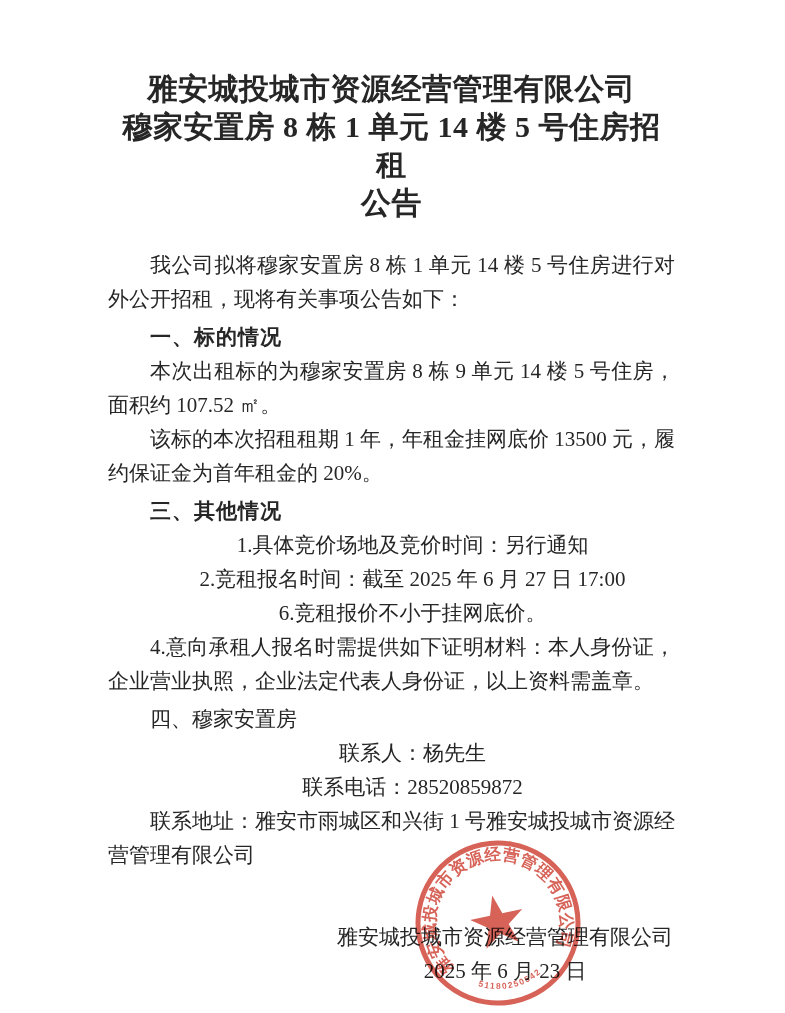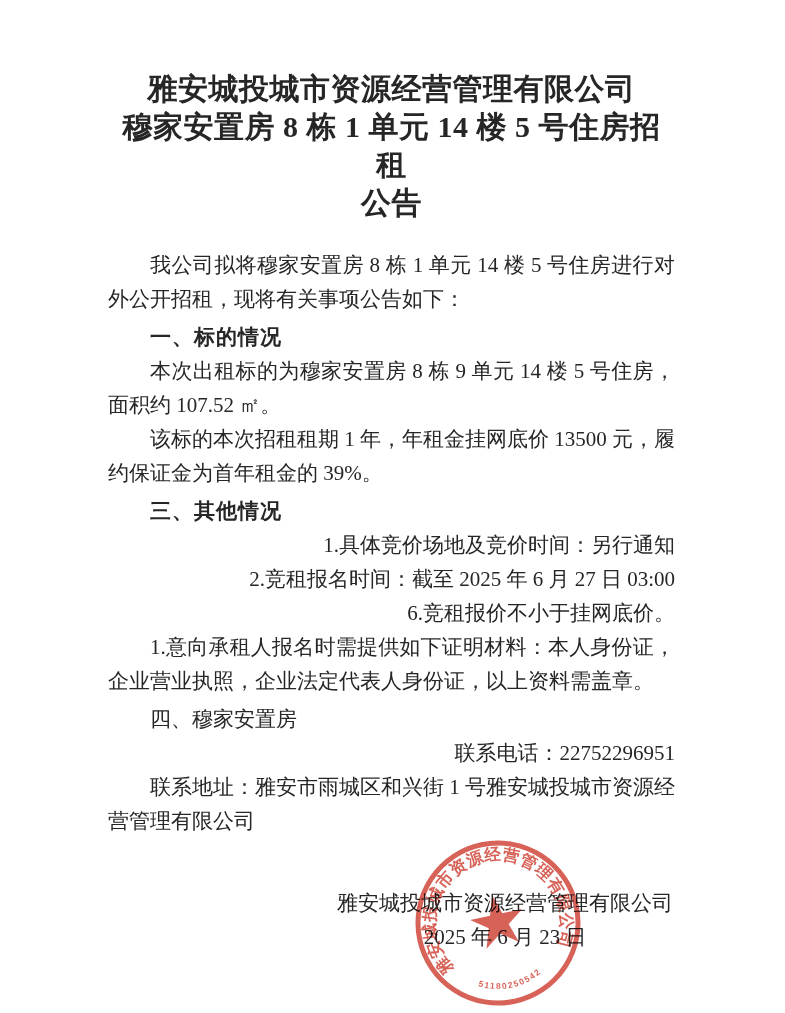--- a/index.html
+++ b/index.html
@@ -23,21 +23,21 @@
     letter-spacing: 0.5px;
     margin-bottom: 26px;
   }
   .body-text { font-size: 21px; line-height: 34px; }
   .para {
     margin: 0;
     text-indent: 2em;
     text-align: justify;
     text-justify: inter-character;
   }
-  .para.no-justify { text-align: right; }
+  .para.no-justify { text-align: center; }
   .heading {
     margin: 4px 0 0 0;
     text-indent: 2em;
     font-family: "Liberation Sans", "DejaVu Sans", sans-serif;
     font-weight: 700;
     letter-spacing: 1px;
   }
   .heading.regular {
     font-family: "Liberation Serif", "DejaVu Serif", serif;
     font-weight: 400;
@@ -76,30 +76,31 @@
     <div>穆家安置房 8 栋 1 单元 14 楼 5 号住房招租</div>
     <div>公告</div>
   </div>
 
   <div class="body-text">
     <p class="para">我公司拟将穆家安置房 8 栋 1 单元 14 楼 5 号住房进行对外公开招租，现将有关事项公告如下：</p>
 
     <p class="para heading">一、标的情况</p>
     <p class="para">本次出租标的为穆家安置房 8 栋 9 单元 14 楼 5 号住房，面积约 107.52 ㎡。</p>
 
-    <p class="para">该标的本次招租租期 1 年，年租金挂网底价 13500 元，履约保证金为首年租金的 39%。</p>
+    <p class="para">该标的本次招租租期 1 年，年租金挂网底价 13500 元，履约保证金为首年租金的 20%。</p>
 
     <p class="para heading">三、其他情况</p>
     <p class="para no-justify">1.具体竞价场地及竞价时间：另行通知</p>
-    <p class="para no-justify">2.竞租报名时间：截至 2025 年 6 月 27 日 03:00</p>
+    <p class="para no-justify">2.竞租报名时间：截至 2025 年 6 月 27 日 17:00</p>
     <p class="para no-justify">6.竞租报价不小于挂网底价。</p>
-    <p class="para">1.意向承租人报名时需提供如下证明材料：本人身份证，企业营业执照，企业法定代表人身份证，以上资料需盖章。</p>
+    <p class="para">4.意向承租人报名时需提供如下证明材料：本人身份证，企业营业执照，企业法定代表人身份证，以上资料需盖章。</p>
 
     <p class="para heading regular">四、穆家安置房</p>
-    <p class="para no-justify">联系电话：22752296951</p>
+    <p class="para no-justify">联系人：杨先生</p>
+    <p class="para no-justify">联系电话：28520859872</p>
     <p class="para">联系地址：雅安市雨城区和兴街 1 号雅安城投城市资源经营管理有限公司</p>
   </div>
 
   <div class="sign-block">
     <div>雅安城投城市资源经营管理有限公司</div>
     <div>2025 年 6 月 23 日</div>
   </div>
 
   <svg class="seal" viewBox="-100 -100 200 200" aria-hidden="true">
     <defs>

